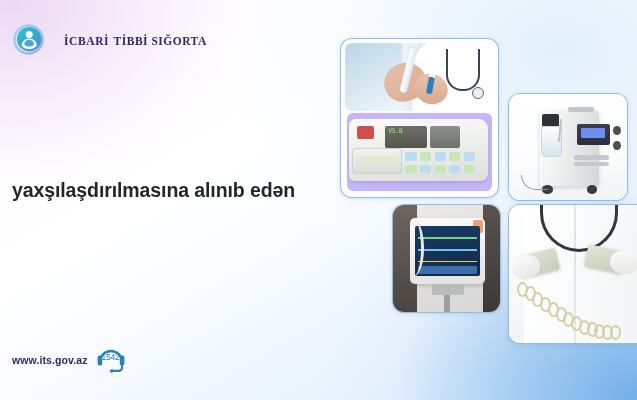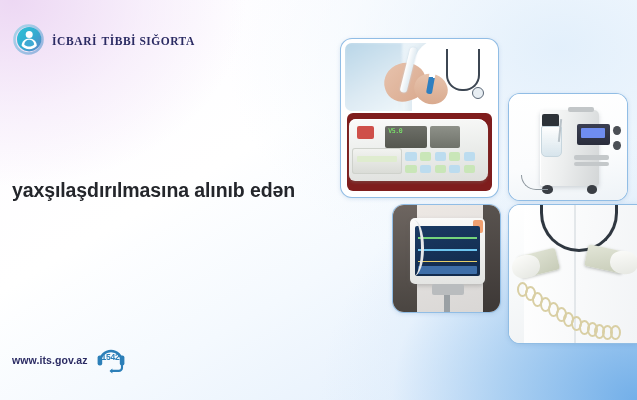--- a/index.html
+++ b/index.html
@@ -11,21 +11,21 @@
   #banner{
     position:relative;width:637px;height:400px;overflow:hidden;
     background:
       radial-gradient(ellipse 300px 240px at 2% 0%, rgba(236,214,243,0.95) 0%, rgba(243,229,248,0.55) 45%, rgba(255,255,255,0) 78%),
       radial-gradient(ellipse 360px 300px at 100% 100%, rgba(109,172,232,0.95) 0%, rgba(150,196,238,0.7) 38%, rgba(218,234,250,0.35) 68%, rgba(255,255,255,0) 88%),
       radial-gradient(ellipse 420px 300px at 88% 12%, rgba(224,238,251,0.9) 0%, rgba(240,247,253,0.5) 50%, rgba(255,255,255,0) 80%),
       linear-gradient(150deg,#fdfbff 0%,#ffffff 38%,#f4f9fe 60%,#dbeafb 100%);
   }
 
   
-  .logo-wrap{position:absolute;left:12px;top:23px;display:flex;align-items:center;gap:7px;}
+  .logo-wrap{position:absolute;left:12px;top:23px;display:flex;align-items:center;gap:19px;}
   .logo-mark{width:33px;height:33px;flex:0 0 33px;}
   .logo-text{line-height:1.12;}
   .logo-line{
     font-family:"Liberation Serif","DejaVu Serif",serif;
     font-size:11.5px;letter-spacing:.6px;color:#2b2b63;font-weight:700;
     white-space:nowrap;
   }
   .logo-line.l2{font-size:11.5px;letter-spacing:.5px;}
 
   
@@ -37,21 +37,21 @@
   .hl-1{color:#2c9ccd;display:block;}
   .hl-2,.hl-3{color:#24262b;display:block;}
 
   
   .footer{position:absolute;left:12px;top:345px;display:flex;align-items:center;gap:7px;}
   .site{font-size:10.5px;color:#2b2b63;font-weight:600;letter-spacing:.1px;}
   .hotline{position:relative;width:32px;height:30px;}
   .hotline svg{position:absolute;left:0;top:0;}
   .hotline .num{
     position:absolute;left:0;top:7px;width:32px;text-align:center;
-    font-size:8.5px;font-weight:700;color:#2c7fb8;letter-spacing:-0.2px;
+    font-size:8.5px;font-weight:400;color:#2c7fb8;letter-spacing:-0.2px;
   }
 
   
   .card{
     position:absolute;border-radius:12px;overflow:hidden;
     border:1px solid rgba(126,178,224,0.85);
     background:#ffffff;
     box-shadow:0 1px 4px rgba(80,130,180,0.18);
   }
   .card .inner{position:absolute;inset:0;overflow:hidden;}
@@ -69,21 +69,21 @@
   .pump-top .stetho-disc{position:absolute;right:10px;top:44px;width:10px;height:10px;border-radius:50%;
     background:#e8eef3;border:1.6px solid #5b6776;}
   .pump-top .hand{position:absolute;left:26%;top:30%;width:42px;height:38px;border-radius:50% 50% 45% 45%;
     background:linear-gradient(150deg,#e7c2ac,#d9a98e);transform:rotate(-18deg);}
   .pump-top .hand2{position:absolute;left:46%;top:46%;width:34px;height:30px;border-radius:50%;
     background:linear-gradient(160deg,#e9c7b1,#d7a68a);transform:rotate(22deg);}
   .pump-top .syringe{position:absolute;left:40%;top:6%;width:7px;height:46px;border-radius:3px;
     background:linear-gradient(90deg,#ffffff,#dfeaf1);transform:rotate(14deg);box-shadow:0 0 2px #c9d9e4;}
   .pump-top .vial{position:absolute;left:56%;top:40%;width:6px;height:24px;border-radius:2px;
     background:linear-gradient(180deg,#ffffff 30%,#2f7fc0 30%,#2f7fc0 100%);transform:rotate(10deg);}
-  .pump-body{position:absolute;left:6px;right:6px;top:74px;bottom:6px;border-radius:6px;background:#7f1d1d;}
+  .pump-body{position:absolute;left:6px;right:6px;top:74px;bottom:6px;border-radius:6px;background:#c4b5fd;}
   .pump-unit{position:absolute;left:2px;right:4px;top:6px;height:62px;border-radius:7px 10px 8px 6px;
     background:linear-gradient(175deg,#fbfbfa 0%,#eceeec 48%,#dedfdc 100%);
     box-shadow:inset 0 1px 0 #ffffff,0 2px 3px rgba(120,125,120,.28);}
   .pump-screen{position:absolute;left:26%;top:12%;width:30%;height:34%;border-radius:2px;
     background:linear-gradient(180deg,#6d6f68,#55574f);}
   .pump-screen .val{position:absolute;left:3px;top:1px;font-size:6.5px;color:#7dff6a;font-family:"DejaVu Sans Mono",monospace;letter-spacing:-.4px;}
   .pump-screen2{position:absolute;left:58%;top:12%;width:22%;height:34%;border-radius:2px;
     background:linear-gradient(180deg,#8e9189,#6f726a);}
   .pump-led{position:absolute;left:6%;top:12%;width:12%;height:20%;border-radius:2px;background:#c8332b;opacity:.85;}
   .pump-keys{position:absolute;left:30%;top:54%;width:62%;height:36%;}

